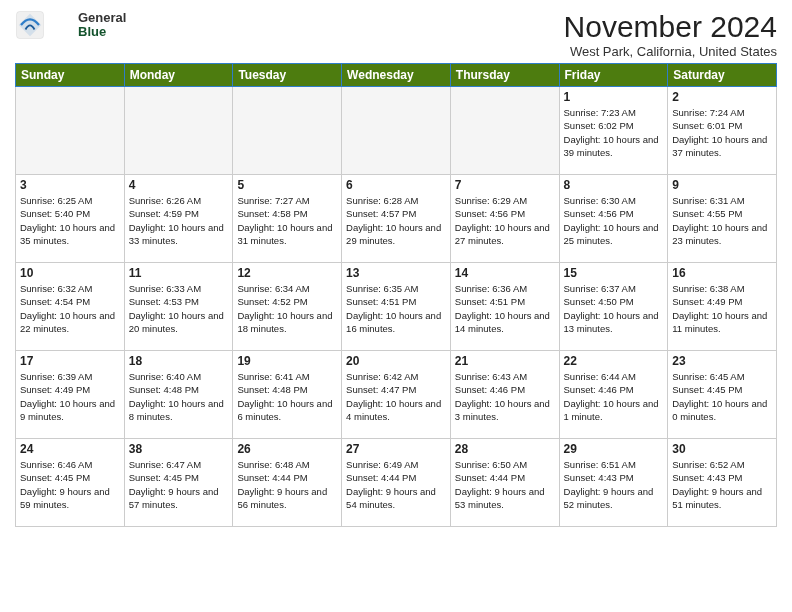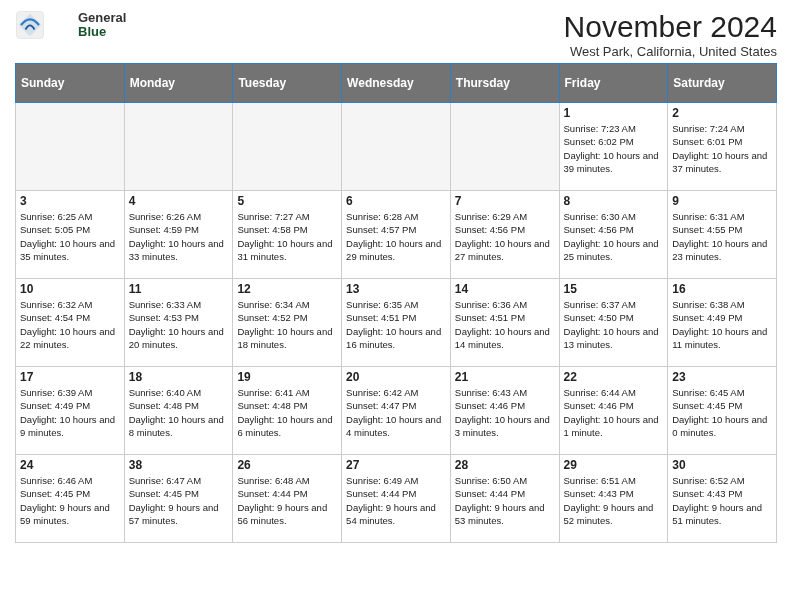--- a/index.html
+++ b/index.html
@@ -51,25 +51,25 @@
     .location {
       font-size: 13px;
       color: #333;
     }
     .calendar {
       width: 100%;
       border-collapse: collapse;
       table-layout: fixed;
     }
     .calendar th {
-      background: #737373;
+      background: #4d7c0f;
       color: #fff;
       font-size: 12px;
       font-weight: bold;
-      padding: 12px 5px;
+      padding: 4px 5px;
       text-align: left;
       border: 1px solid #2e7dc9;
     }
     .calendar td {
       border: 1px solid #ccc;
       vertical-align: top;
       padding: 3px 4px;
       font-size: 10px;
       color: #222;
       height: 88px;
@@ -142,21 +142,21 @@
             <span class="day-num">2</span>
             <div class="day-info">Sunrise: 7:24 AM
 Sunset: 6:01 PM
 Daylight: 10 hours and 37 minutes.</div>
           </td>
         </tr>
         <tr>
           <td>
             <span class="day-num">3</span>
             <div class="day-info">Sunrise: 6:25 AM
-Sunset: 5:05 PM
+Sunset: 5:40 PM
 Daylight: 10 hours and 35 minutes.</div>
           </td>
           <td>
             <span class="day-num">4</span>
             <div class="day-info">Sunrise: 6:26 AM
 Sunset: 4:59 PM
 Daylight: 10 hours and 33 minutes.</div>
           </td>
           <td>
             <span class="day-num">5</span>

